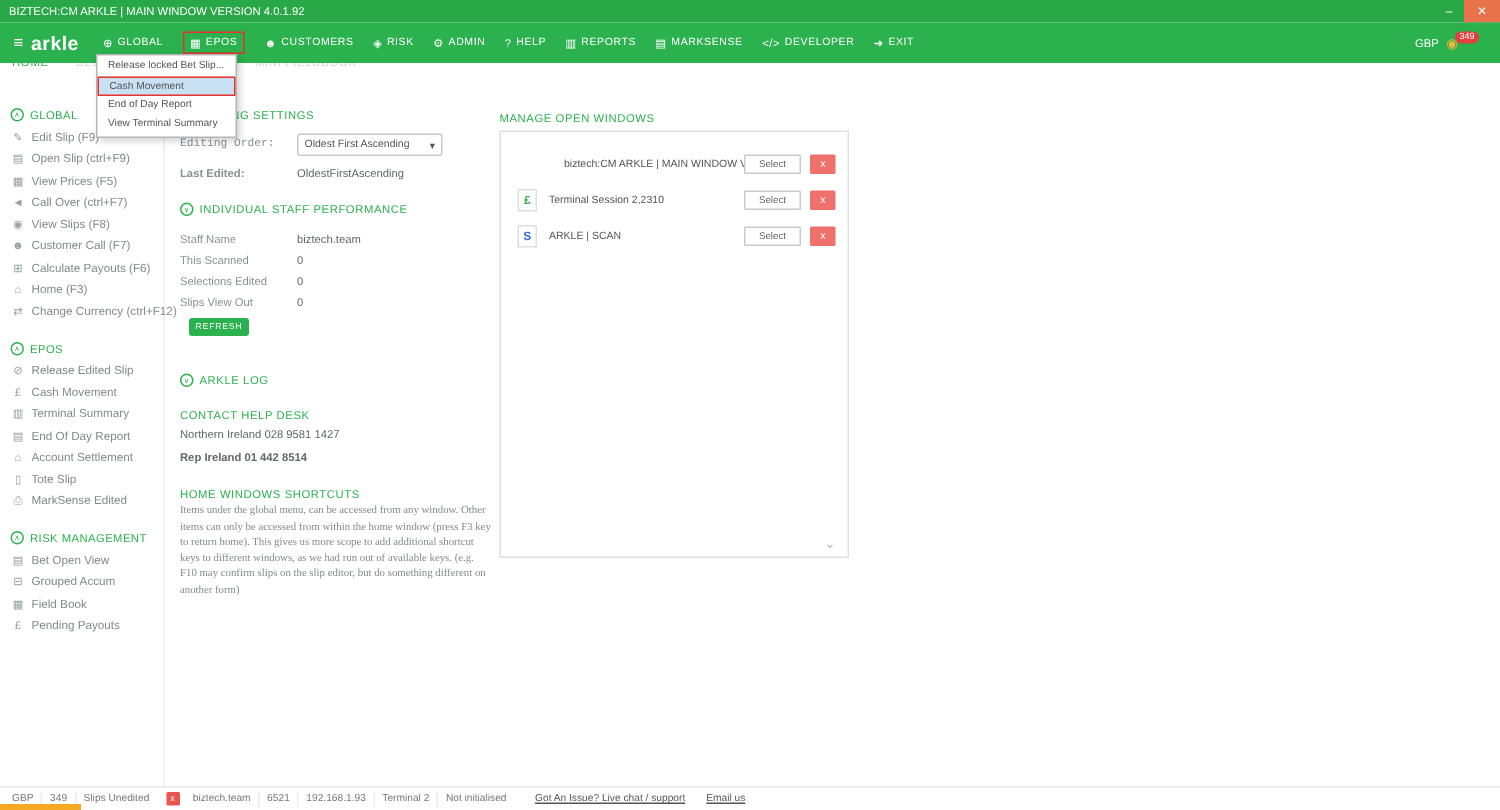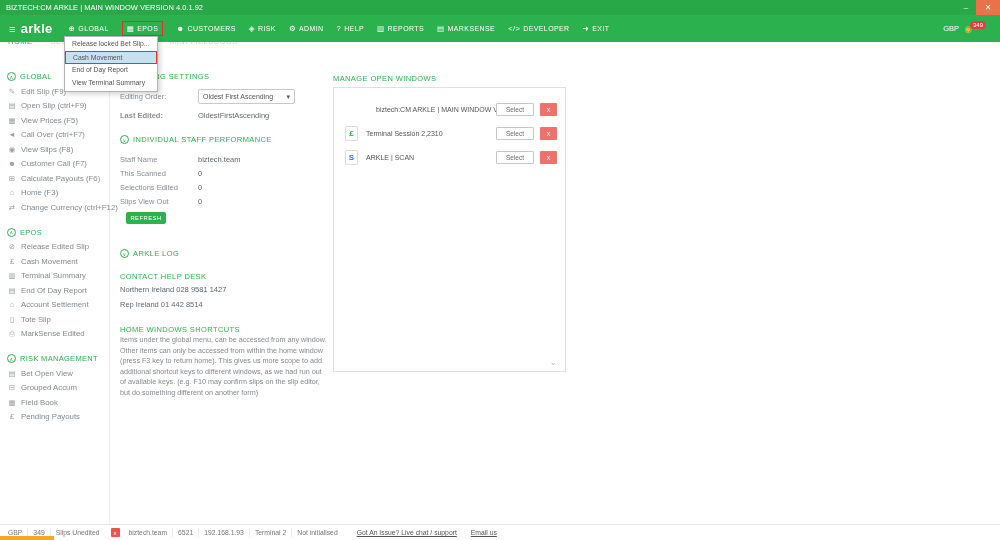--- a/index.html
+++ b/index.html
@@ -60,21 +60,21 @@
   .section-h { position:absolute; color:#2bb24e; font-size:7.5px; letter-spacing:.4px;
     display:flex; gap:4px; align-items:center; }
   .f-label { position:absolute; font-size:7.5px; color:#8a8f94; }
   .f-value { position:absolute; font-size:7.5px; color:#62676c; }
   .select-box { position:absolute; height:15px; border:1px solid #c9c9c9; border-radius:2px;
     font-size:7px; color:#555; display:flex; align-items:center; justify-content:space-between;
     padding:0 4px; background:#fff; cursor:pointer; }
   .btn-refresh { position:absolute; width:40px; height:12px; background:#2bb24e; color:#fff;
     font-size:5.8px; letter-spacing:.5px; display:flex; align-items:center; justify-content:center;
     border:none; border-radius:2px; cursor:pointer; font-family:"Liberation Sans",sans-serif; }
-  .para { position:absolute; font-size:7.2px; line-height:10.5px; color:#85898d; }
+  .para { position:absolute; font-size:7.2px; line-height:10.5px; color:#85898d;font-family:Liberation Serif, serif; }
 
   
   .win-box { position:absolute; left:333px; top:87px; width:233px; height:285px;
     border:1px solid #e0e0e0; background:#fff; padding-top:9px; }
   .win-row { display:flex; align-items:center; height:24px; padding:0 8px 0 11px; }
   .win-ico { width:13px; min-width:13px; height:15px; border:1px solid #ddd; display:flex;
     align-items:center; justify-content:center; font-size:8px; margin-right:8px;
     border-radius:1px; }
   .win-ico.pound { color:#2bb24e; font-weight:bold; }
   .win-ico.scan { color:#3b6fd4; font-weight:bold; }
@@ -268,21 +268,21 @@
     <span class="sb-icon">£</span>
     <span>Pending Payouts</span>
   </div>
 </div>
 
 <div class="section-h" style="left:120px; top:72px;">
   <span class="circ">∨</span>
   <span>EDITING SETTINGS</span>
 </div>
 
-<div class="f-label" style="left:120px; top:92px;">Editing Order:</div>
+<div class="f-label" style="left:120px; top:92px;font-family:Liberation Mono, monospace;">Editing Order:</div>
 <div class="select-box" style="left:198px; top:89px; width:97px;">
   <span>Oldest First Ascending</span>
   <span>▾</span>
 </div>
 
 <div class="f-label" style="left:120px; top:111px;font-weight:bold;">Last Edited:</div>
 <div class="f-value" style="left:198px; top:111px;">OldestFirstAscending</div>
 
 <div class="section-h" style="left:120px; top:135px;">
   <span class="circ">∨</span>
@@ -300,21 +300,21 @@
 
 <div class="section-h" style="left:120px; top:249px;">
   <span class="circ">∨</span>
   <span>ARKLE LOG</span>
 </div>
 
 <div class="section-h" style="left:120px; top:272px;">
   <span>CONTACT HELP DESK</span>
 </div>
 <div class="f-value" style="left:120px; top:285px;">Northern Ireland 028 9581 1427</div>
-<div class="f-value" style="left:120px; top:300px;">Rep Ireland 01 442 8514</div>
+<div class="f-value" style="left:120px; top:300px;font-weight:bold;">Rep Ireland 01 442 8514</div>
 
 <div class="section-h" style="left:120px; top:325px;">
   <span>HOME WINDOWS SHORTCUTS</span>
 </div>
 <div class="para" style="left:120px; top:335px; width:208px;">Items under the global menu, can be accessed from any window. Other items can only be accessed from within the home window (press F3 key to return home). This gives us more scope to add additional shortcut keys to different windows, as we had run out of available keys. (e.g. F10 may confirm slips on the slip editor, but do something different on another form)</div>
 
 <div class="section-h" style="left:333px; top:74px;">
   <span>MANAGE OPEN WINDOWS</span>
 </div>
 

